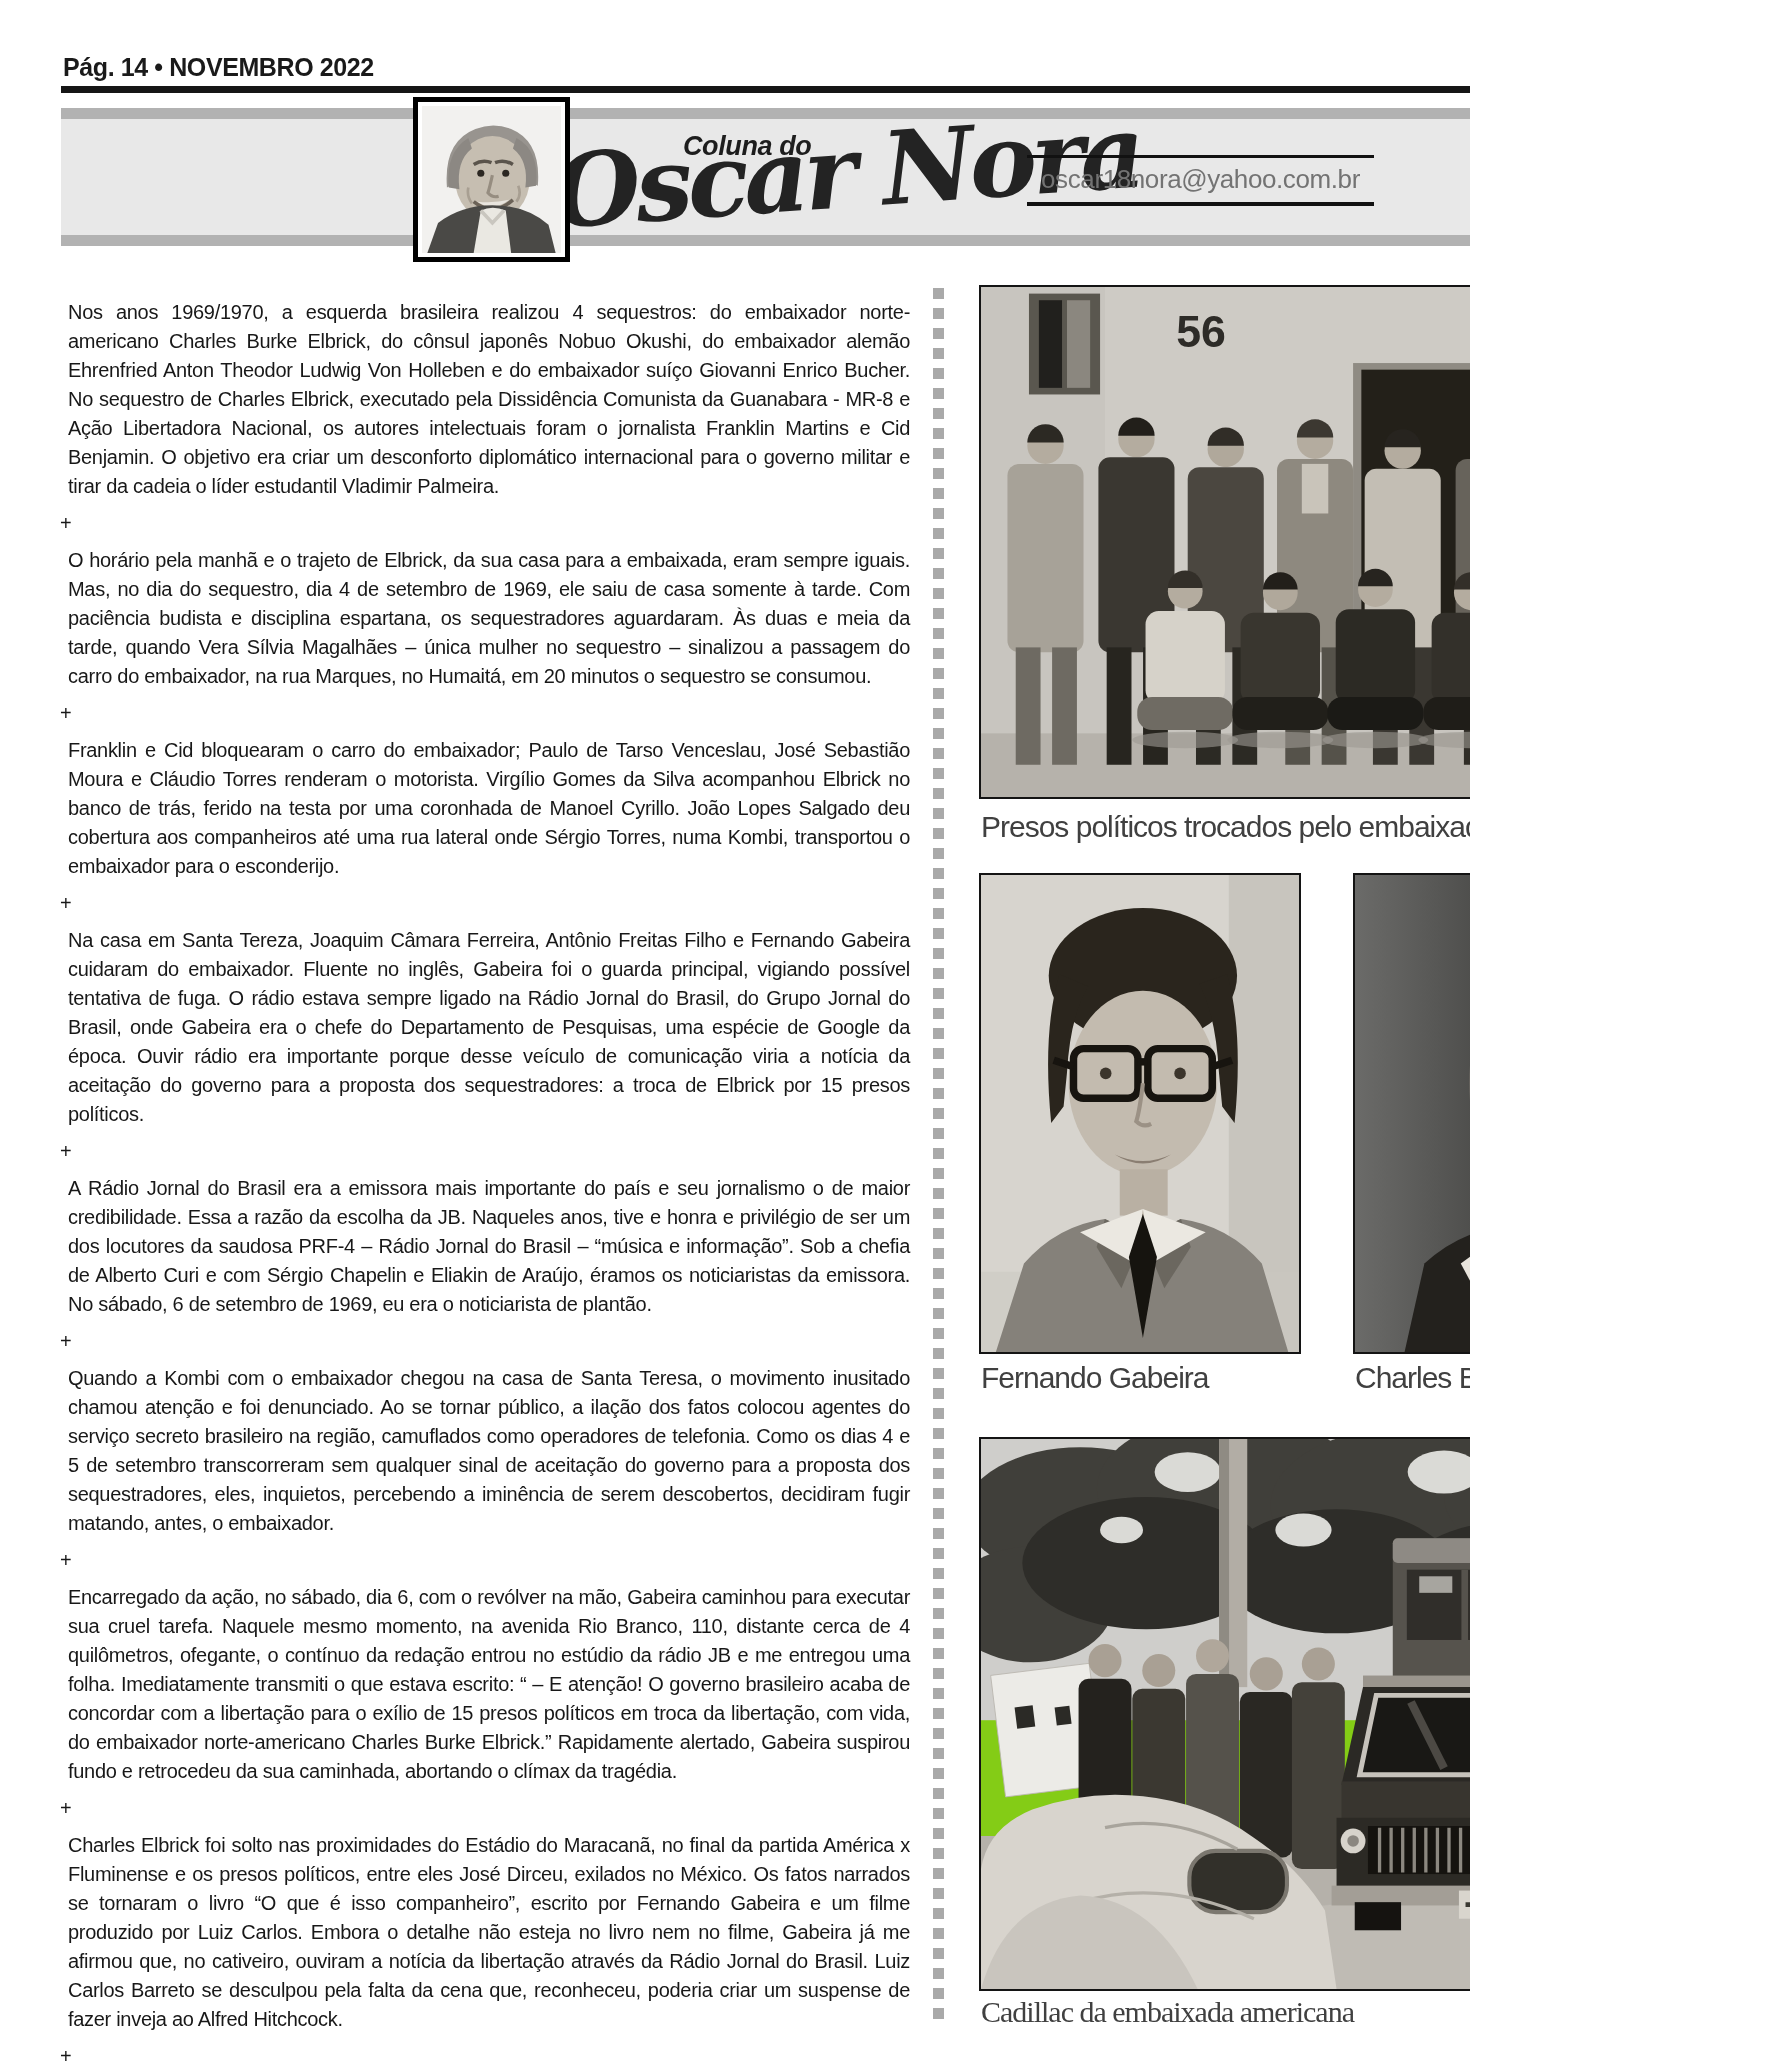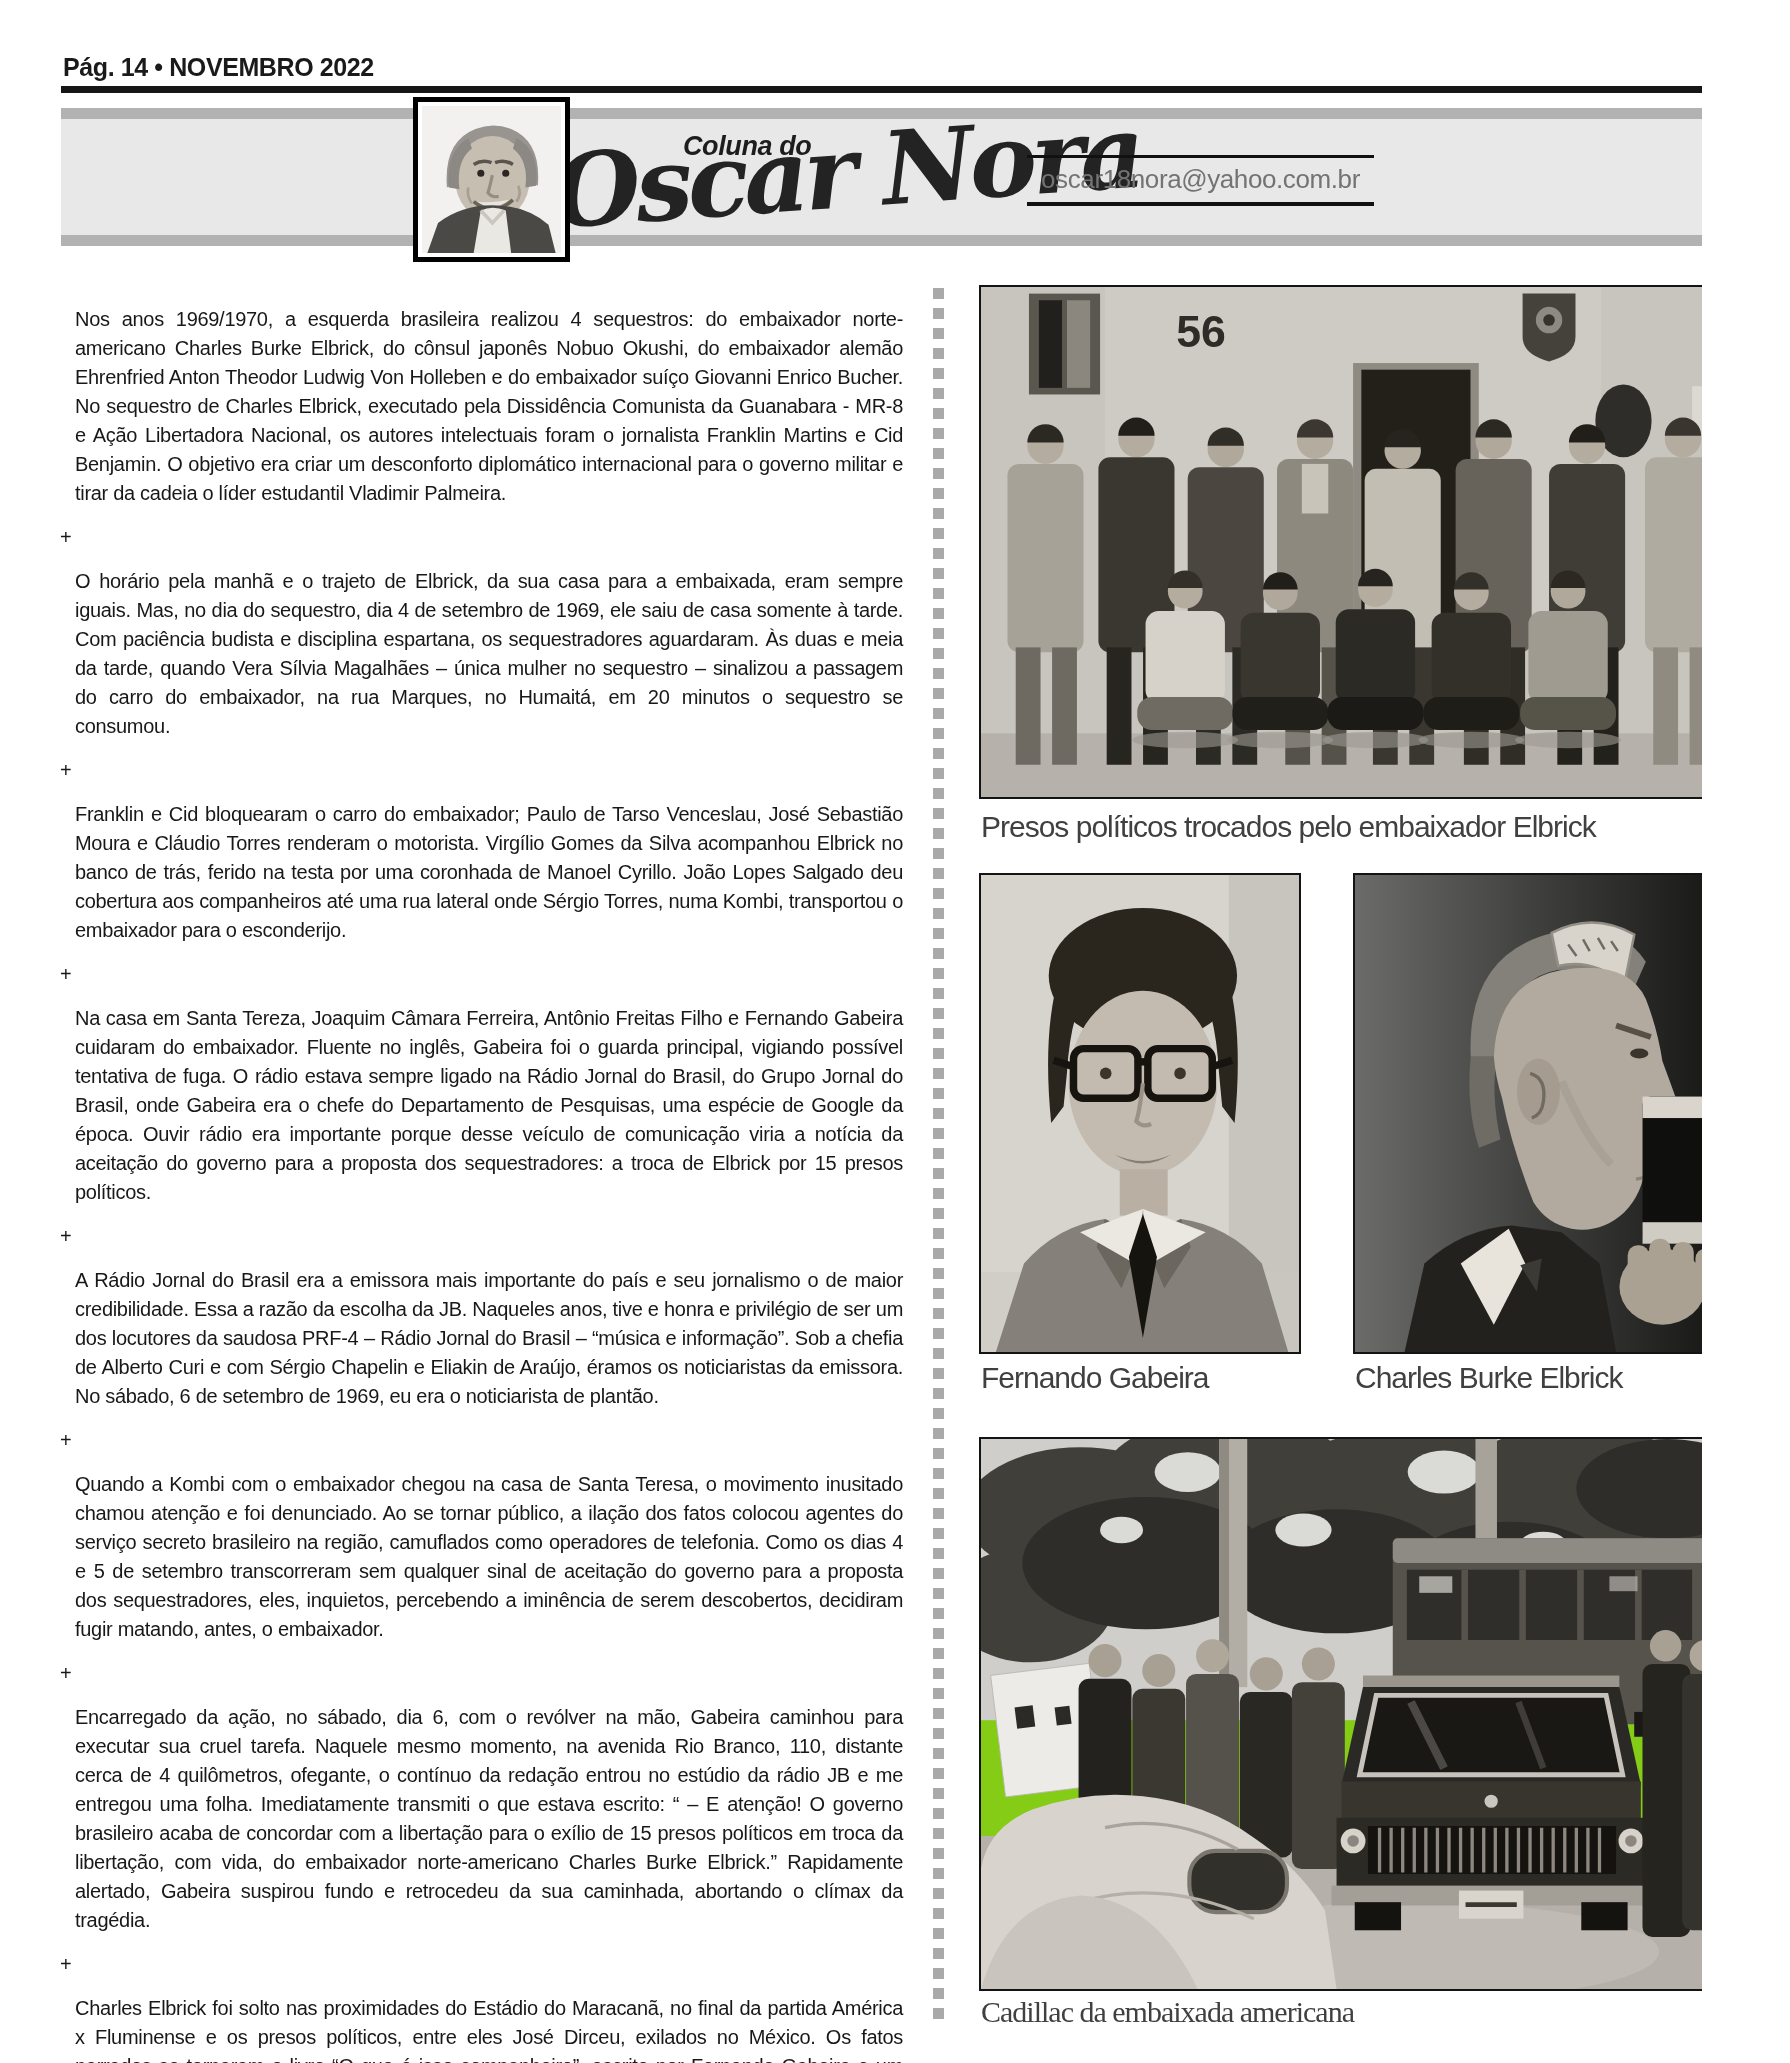--- a/index.html
+++ b/index.html
@@ -1,16 +1,16 @@
 <!DOCTYPE html>
 <html style="font-size:13.2px"><head>
 <meta charset="utf-8">
 <style>
   html,body{margin:0;padding:0;background:#ffffff;}
-  .page{position:relative;width:1702px;height:2064px;background:#ffffff;overflow:hidden;
+  .page{position:relative;width:1470px;height:2064px;background:#ffffff;overflow:hidden;
         font-family:"Liberation Sans",sans-serif;color:#1a1a1a;}
 
   
   .mh-left{position:absolute;left:63px;top:53px;font-size:25px;font-weight:bold;letter-spacing:-0.4px;}
   .mh-right{position:absolute;right:62px;top:50px;text-align:right;white-space:nowrap;}
   .mh-serif{font-family:"DejaVu Serif",serif;font-weight:bold;font-size:27px;letter-spacing:-0.8px;}
   .mh-sans{font-family:"Liberation Sans",sans-serif;font-weight:bold;font-size:26px;letter-spacing:-0.4px;}
   .mh-rule{position:absolute;left:61px;top:86px;width:1668px;height:7.4px;background:#161616;}
 
   
@@ -25,21 +25,21 @@
              font-size:101px;letter-spacing:-5px;white-space:nowrap;transform:rotate(-4deg);}
   .kicker{position:absolute;left:683px;top:131px;z-index:4;font-size:27px;font-weight:bold;
           font-style:italic;letter-spacing:-0.4px;color:#1d1d1d;}
   .email-box{position:absolute;left:1027px;top:155px;width:347px;z-index:4;text-align:center;}
   .email-line{height:3.3px;background:#111;}
   .email-text{font-size:26px;letter-spacing:-0.4px;padding:5.8px 0 7.4px;color:#737373;}
 
   
   .article{position:absolute;left:60px;top:290px;width:858px;font-size:20px;line-height:29px;
            text-align:justify;letter-spacing:-0.3px;color:#181818;}
-  .article p{margin:15px;}
+  .article p{margin:8px;}
   .plus{line-height:29px;text-align:left;}
 
   
   .dotted{position:absolute;left:933px;top:288px;width:10.7px;height:1740px;
           background:repeating-linear-gradient(to bottom,#a9a9a9 0 10.7px,transparent 10.7px 20px);}
 
   
   .fig{position:absolute;border:2.5px solid #141414;background:#84cc16;}
   .fig svg{display:block;width:100%;height:100%;}
   .fig-group{left:979px;top:285px;width:745px;height:510px;}

